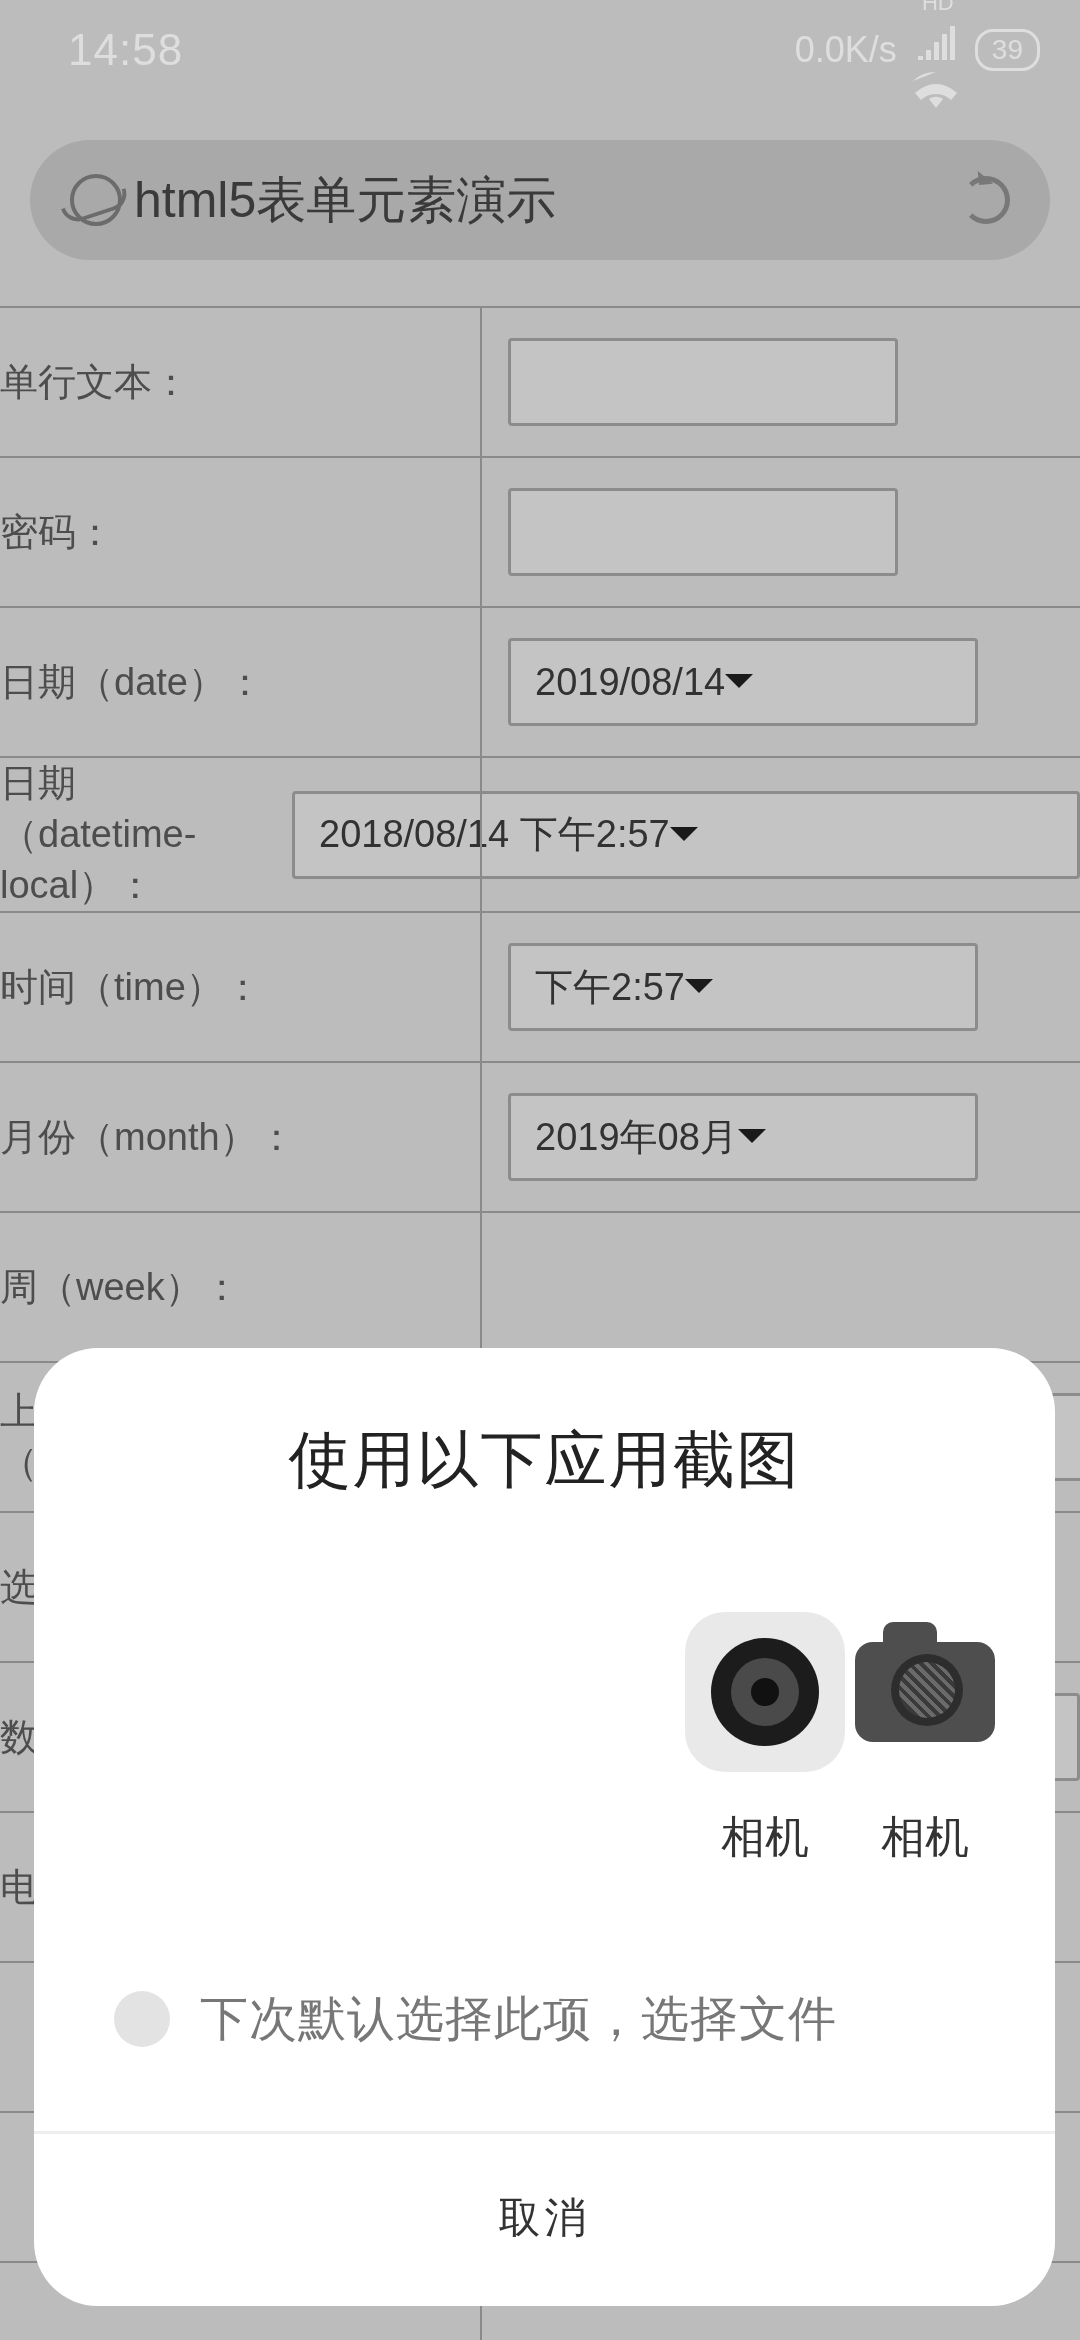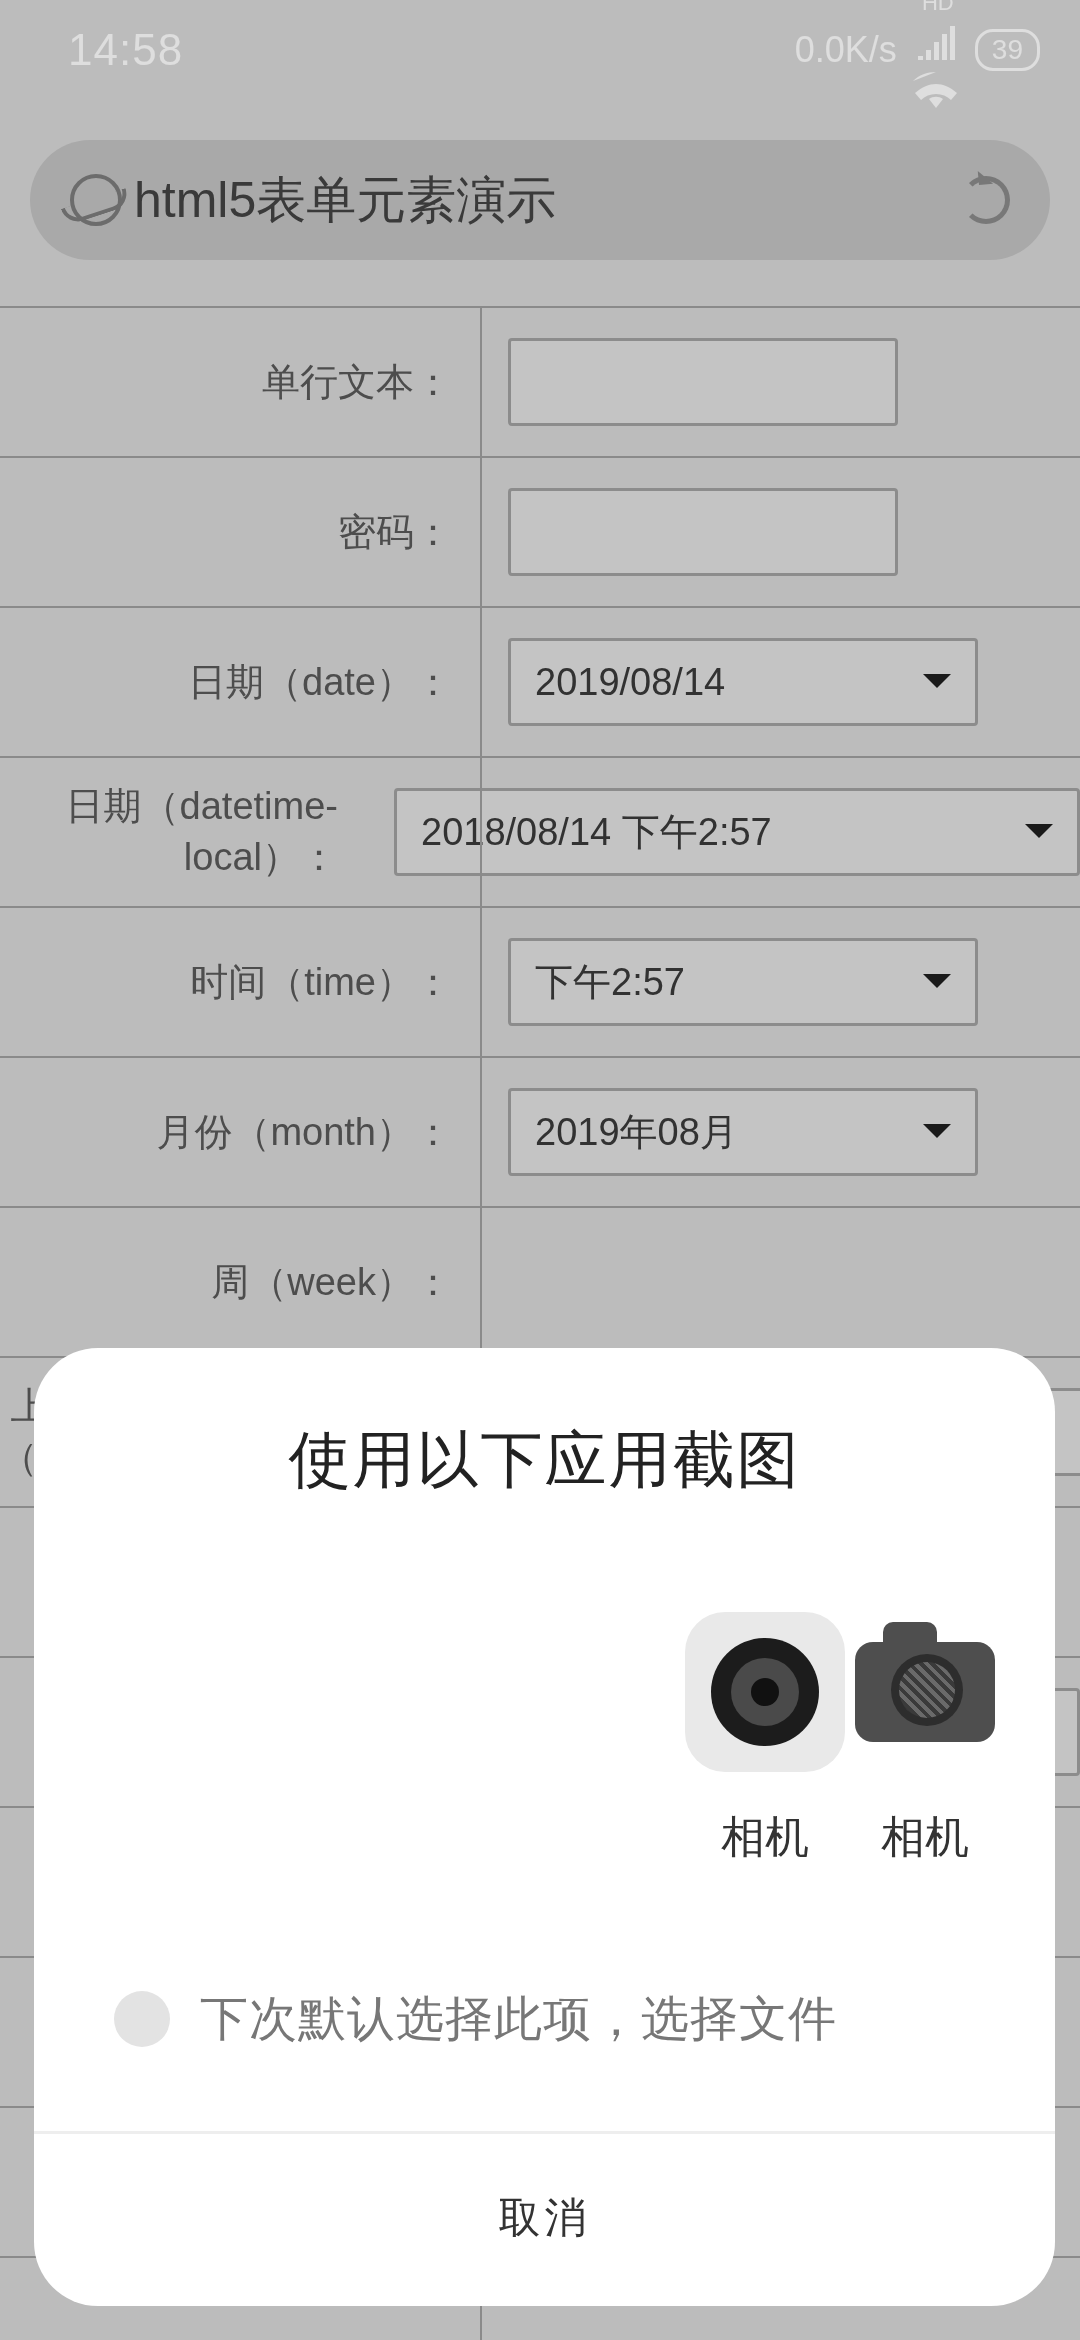--- a/index.html
+++ b/index.html
@@ -13,28 +13,28 @@
   
   .url-bar { position:absolute; top:140px; left:30px; right:30px; height:120px; background:#a9a9a9; border-radius:60px; display:flex; align-items:center; padding:0 40px; }
   .url-bar .planet { width:52px; height:52px; border:4px solid #6c6c6c; border-radius:50%; position:relative; flex-shrink:0; }
   .url-bar .planet::after { content:""; position:absolute; left:-12px; right:-12px; top:20px; height:14px; border:4px solid #6c6c6c; border-top:none; border-radius:0 0 40px 40px; transform:rotate(-18deg); }
   .url-bar .title { margin-left:12px; font-size:50px; color:#3a3a3a; flex:1; }
   .url-bar .reload { width:48px; height:48px; border:5px solid #787878; border-left-color:transparent; border-radius:50%; position:relative; }
   .url-bar .reload::after { content:""; position:absolute; top:-6px; left:2px; width:0; height:0; border:10px solid transparent; border-top-color:#787878; transform:rotate(40deg); }
   
   .form-zone { position:absolute; top:306px; left:0; right:0; }
   .row { display:flex; border-top:2px solid #8a8a8a; min-height:150px; align-items:center; }
-  .row .label { width:480px; text-align:right; padding-right:28px; font-size:38px; color:#4d4d4d; position:relative; }
+  .row .label { width:480px; padding-right:28px; font-size:38px; color:#4d4d4d; position:relative; }
   .form-zone::before { content:""; position:absolute; top:0; bottom:0; left:480px; width:2px; background:#8a8a8a; }
   .row .field { padding-left:28px; flex:1; display:flex; align-items:center; }
   .input-box { border:3px solid #8c8c8c; background:#c4c4c4; height:88px; border-radius:4px; }
   .w-sm { width:390px; }
   .w-md { width:470px; }
-  .w-lg { width:686px; }
-  .select-box { border:3px solid #8c8c8c; background:#c4c4c4; height:88px; border-radius:4px; display:flex; align-items:center; padding:0 24px; font-size:38px; color:#323232; justify-content:space-between; }
+  .w-lg { width:788px; }
+  .select-box { border:3px solid #8c8c8c; background:#c4c4c4; height:88px; border-radius:4px; display:flex; align-items:center; padding:0 24px; font-size:38px; color:#323232; justify-content:flex-start; }
   .caret { width:0; height:0; border:14px solid transparent; border-top-color:#1a1a1a; margin-top:12px; }
   .file-row { border:3px solid #8c8c8c; background:#c4c4c4; height:88px; border-radius:4px; display:flex; align-items:center; padding:6px 8px; width:870px; gap:20px; }
   .file-btn { background:#b0b0b0; border:3px solid #7e7e7e; height:68px; padding:0 24px; display:flex; align-items:center; font-size:36px; color:#2b2b2b; }
   .file-status { font-size:38px; color:#5a5a5a; }
   .color-box { border:3px solid #8c8c8c; background:#c4c4c4; height:88px; width:230px; border-radius:4px; display:flex; align-items:center; justify-content:center; }
   .color-sw { background:#000; width:170px; height:50px; }
   .w-num { width:640px; }
   
   .overlay { position:absolute; inset:0; }
   .sheet { position:absolute; left:34px; right:25px; bottom:34px; background:#fff; border-radius:64px; padding:70px 50px 0; display:flex; flex-direction:column; align-items:center; }

